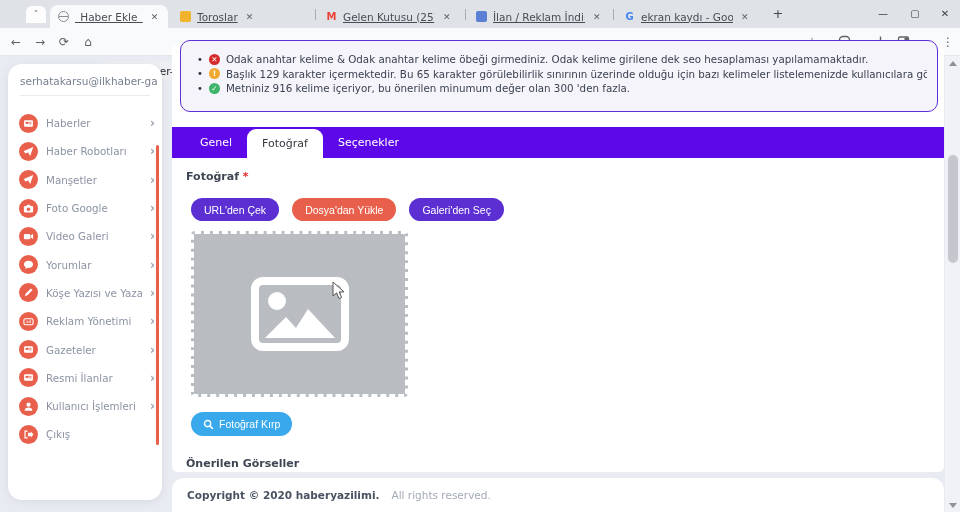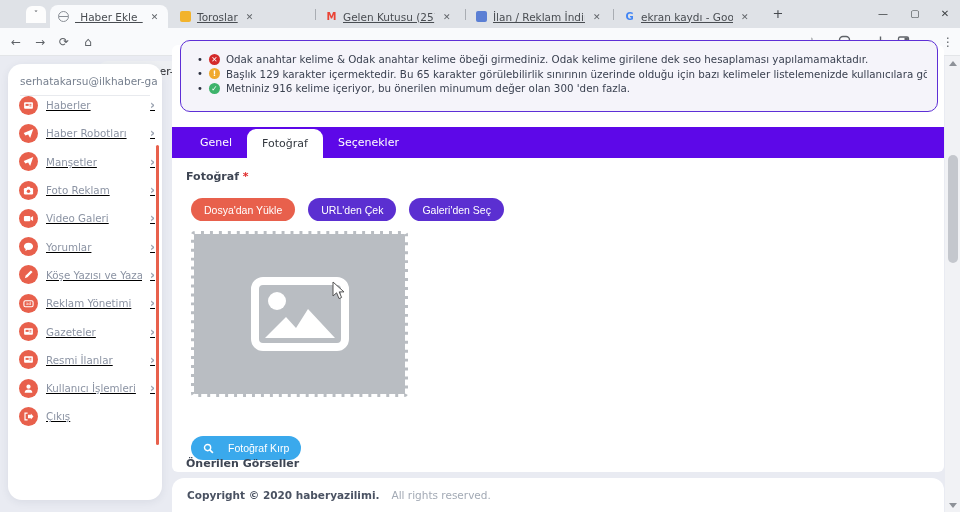--- a/index.html
+++ b/index.html
@@ -36,21 +36,21 @@
   .scrollbar { position:absolute; left:945px; top:56px; width:15px; height:456px; background:#f1f2f5; }
   .sb-arrow { position:absolute; left:4px; width:0; height:0; border-left:4px solid transparent; border-right:4px solid transparent; }
   .sb-up { top:5px; border-bottom:5px solid #8e9298; }
   .sb-down { bottom:4px; border-top:5px solid #8e9298; }
   .sb-thumb { position:absolute; left:2.5px; top:99px; width:10px; height:108px; background:#c4c7cd; border-radius:5px; }
 
   
   .sidebar-card { position:absolute; left:8px; top:64px; width:154px; height:436px; background:#fff; border-radius:14px; box-shadow:0 2px 8px rgba(40,50,80,.08); }
   .sb-email { position:absolute; left:12px; right:4px; top:11px; font-size:10.5px; color:#77808f; white-space:nowrap; overflow:hidden; }
   .sb-div { position:absolute; left:12px; right:12px; top:31px; border-top:1px solid #e8eaee; }
-  .sb-items { position:absolute; left:11px; top:27px; width:136px;text-decoration:underline; }
+  .sb-items { position:absolute; left:11px; top:45px; width:136px; }
   .sb-item { height:28.3px; display:flex; align-items:center; gap:8px; }
   .sb-ic { width:19px; height:19px; border-radius:50%; background:#e8604c; flex:0 0 auto; display:flex; align-items:center; justify-content:center; }
   .sb-label { font-size:10.3px; color:#8b93a3; white-space:nowrap; overflow:hidden; flex:1 1 auto; }
   .sb-chev { color:#99a1af; font-size:12px; font-weight:bold; }
   .sb-scroll { position:absolute; right:3px; top:81px; width:3px; height:300px; background:#e8604c; border-radius:2px; }
 
   
   .main-card { position:absolute; left:172px; top:45px; width:772px; height:427px; background:#fff; border-radius:6px; }
   .alert-card { position:absolute; left:180px; top:40px; width:758px; height:72px; background:#f5f4fa; border:1px solid #5e2fd6; border-radius:10px; padding:11px 10px 0 16px; overflow:hidden; }
   .alert-row { display:flex; align-items:center; gap:6px; height:14.6px; }
@@ -68,21 +68,21 @@
   .field-label { position:absolute; left:186px; top:170px; font-size:11px; font-weight:bold; color:#3e4553; }
   .req { color:#e02b2b; }
 
   .btn-row { position:absolute; left:191px; top:198px; display:flex; gap:13px; }
   .pill { height:23px; border-radius:12px; color:#fff; font-size:10.5px; display:flex; align-items:center; padding:0 13px; border:none; }
   .pill.red { background:#e8604c; }
   .pill.purple { background:#5b2fd1; }
 
   .placeholder { position:absolute; left:191px; top:231px; width:217px; height:166px; background:#b9bdc2; border:3px dashed #ffffff; border-radius:4px; display:flex; align-items:center; justify-content:center; }
 
-  .crop-btn { position:absolute; left:191px; top:436px; height:24px; border-radius:12px; background:#3aa9ec; color:#fff; font-size:10.5px; display:flex; align-items:center; gap:14px; padding:0 12px; border:none; }
+  .crop-btn { position:absolute; left:191px; top:412px; height:24px; border-radius:12px; background:#3aa9ec; color:#fff; font-size:10.5px; display:flex; align-items:center; gap:5px; padding:0 12px; border:none; }
 
   .suggested { position:absolute; left:186px; top:457px; font-size:11px; font-weight:bold; color:#3e4553; }
 
   .footer-card { position:absolute; left:172px; top:478px; width:772px; height:34px; background:#fff; border-radius:12px 12px 0 0; display:flex; align-items:center; padding-left:15px; font-size:10.5px; }
   .foot-bold { font-weight:bold; color:#4a5262; }
   .foot-rest { color:#a3aab5; margin-left:12px; }
 
   .cursor { position:absolute; left:332px; top:281px; }
 </style>
 </head>
@@ -195,22 +195,22 @@
   <div class="ptab active">Fotoğraf</div>
   <div class="ptab">Seçenekler</div>
 </div>
 
 <div class="field-label">
   <span>Fotoğraf</span>
   <span class="req">*</span>
 </div>
 
 <div class="btn-row">
+  <button class="pill purple">URL'den Çek</button>
   <button class="pill red">Dosya'dan Yükle</button>
-  <button class="pill purple">URL'den Çek</button>
   <button class="pill purple">Galeri'den Seç</button>
 </div>
 
 <div class="placeholder">
   <svg width="100" height="76" viewBox="0 0 100 76">
     <rect x="5" y="5" width="90" height="66" rx="8" fill="none" stroke="#ffffff" stroke-width="8"></rect>
     <circle cx="27" cy="25" r="9" fill="#ffffff"></circle>
     <polygon points="15,62 36,41 46,52 58,33 85,62" fill="#ffffff"></polygon>
   </svg>
 </div>
@@ -269,21 +269,21 @@
     </div>
 
     <div class="sb-item">
       <span class="sb-ic">
           <svg width="11" height="11" viewBox="0 0 12 12">
             <rect x="1" y="3.4" width="10" height="7" rx="1.3" fill="#fff"></rect>
             <rect x="4" y="1.8" width="4" height="2.4" rx="1" fill="#fff"></rect>
             <circle cx="6" cy="6.9" r="1.9" fill="#e8604c"></circle>
           </svg>
         </span>
-      <span class="sb-label">Foto Reklam</span>
+      <span class="sb-label">Foto Google</span>
       <span class="sb-chev">›</span>
     </div>
 
     <div class="sb-item">
       <span class="sb-ic">
           <svg width="11" height="11" viewBox="0 0 12 12">
             <rect x="1" y="3.2" width="7" height="5.8" rx="1.2" fill="#fff"></rect>
             <polygon points="8.4,5 11,3.4 11,8.8 8.4,7.2" fill="#fff"></polygon>
           </svg>
         </span>

